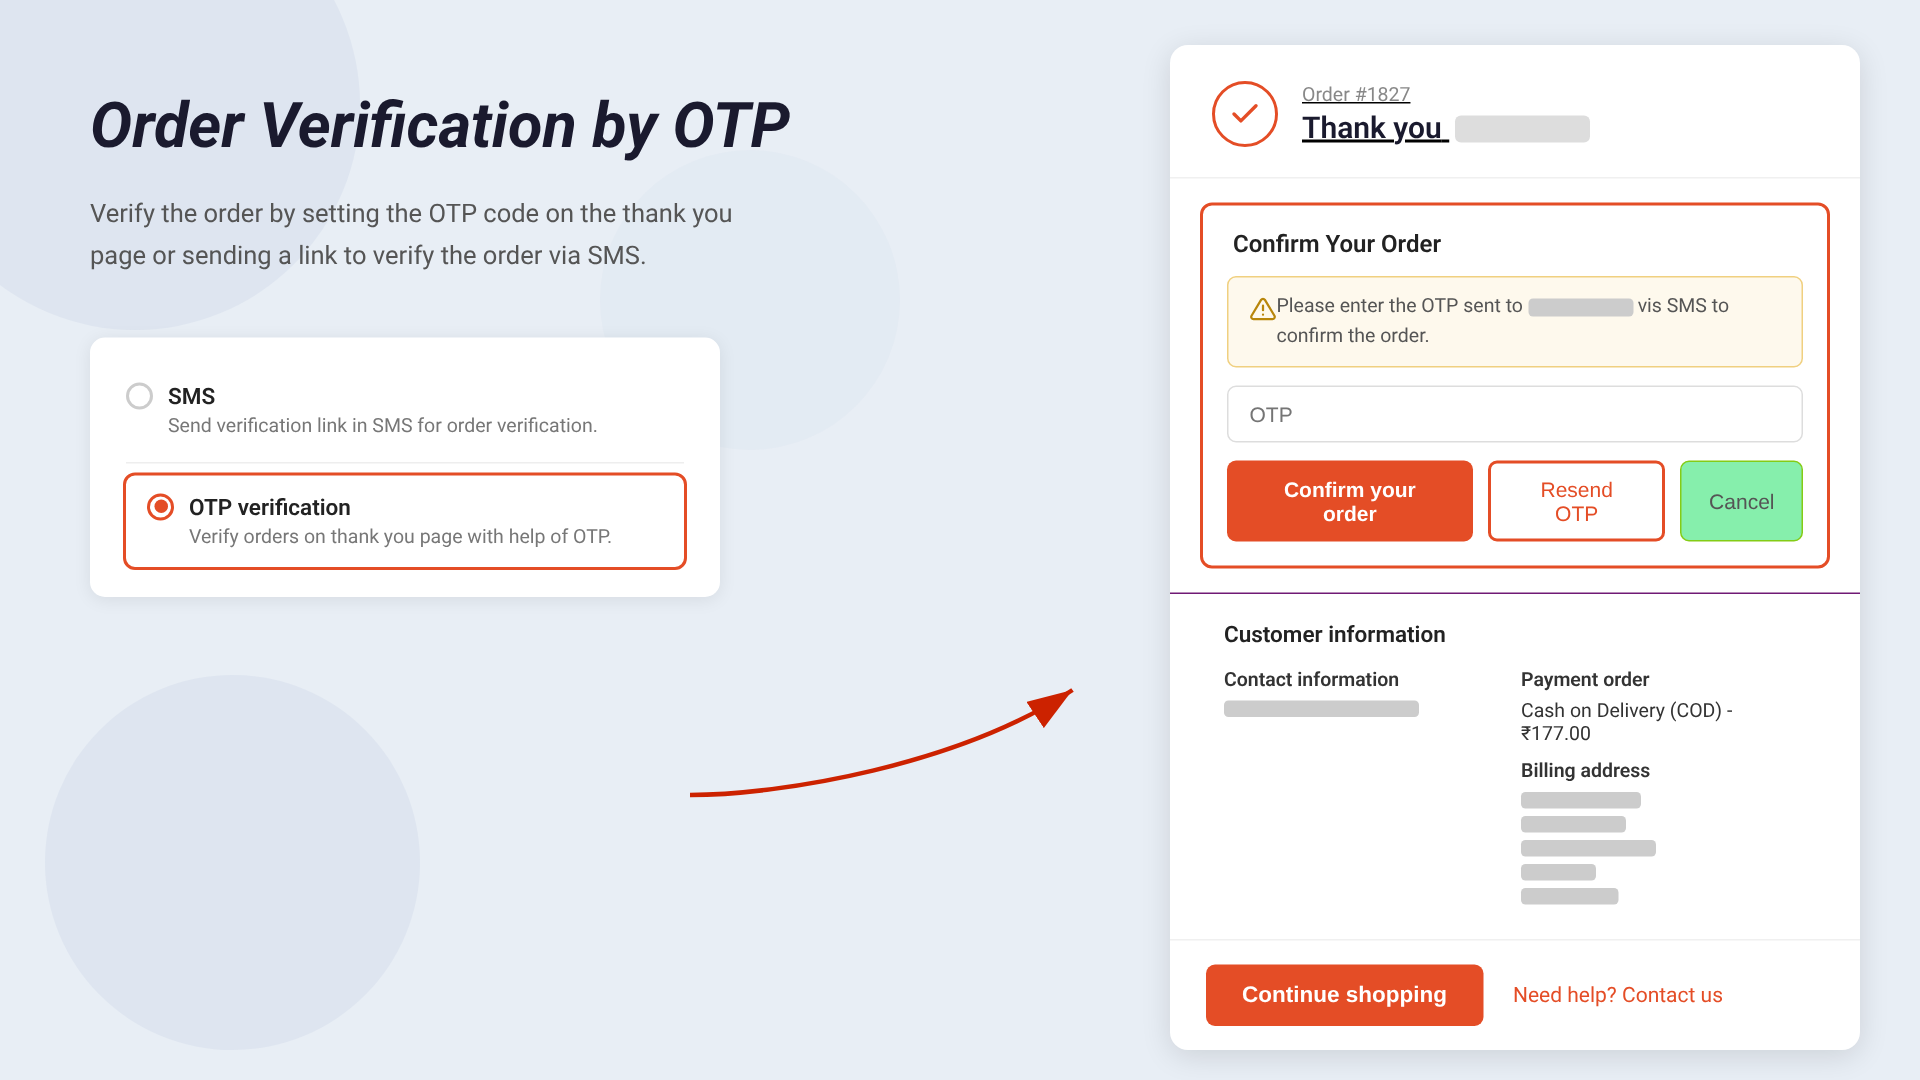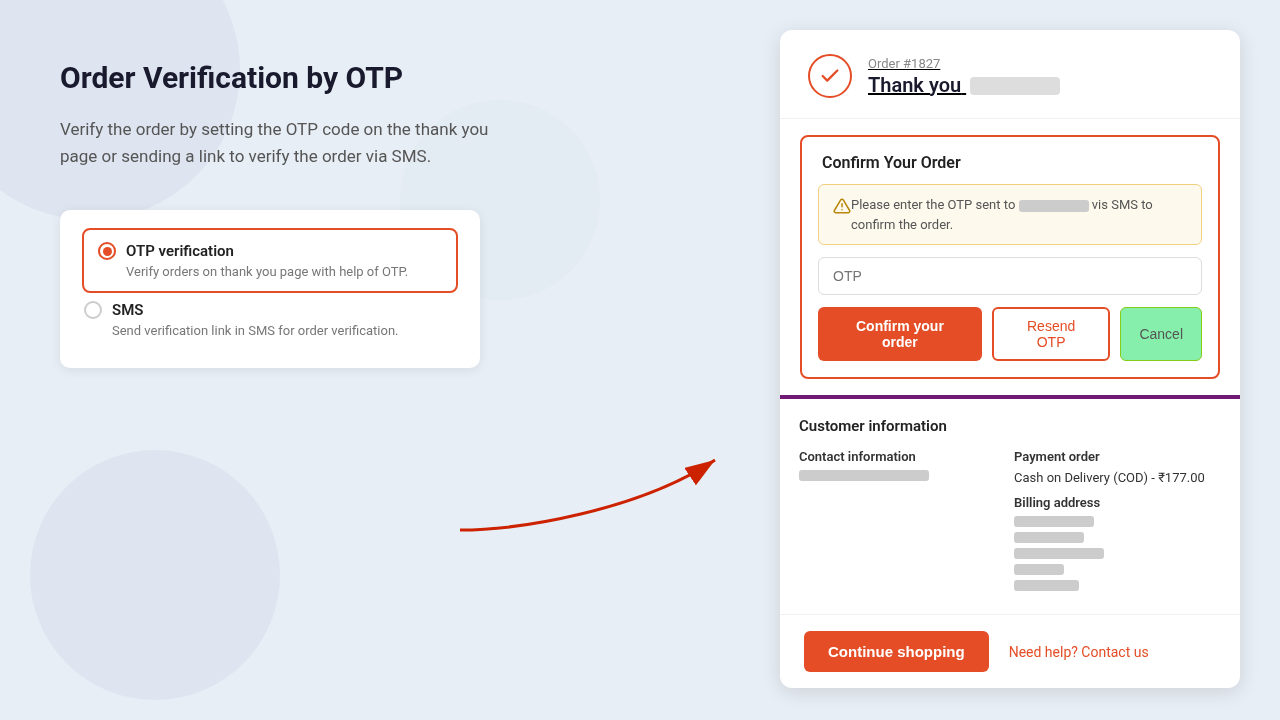--- a/index.html
+++ b/index.html
@@ -36,25 +36,26 @@
 
     
     .left-panel {
       position: absolute;
       left: 60px;
       top: 60px;
       width: 580px;
     }
 
     .page-title {
-      font-size: 30px;
+      font-size: 42px;
       font-weight: 700;
       color: #1a1a2e;
       line-height: 1.2;
       margin-bottom: 20px;
+      font-style: italic;
     }
 
     .page-description {
       font-size: 17px;
       color: #555;
       line-height: 1.6;
       margin-bottom: 40px;
       max-width: 440px;
     }
 
@@ -283,22 +284,22 @@
       color: #555;
       border: 1px solid #84cc16;
       border-radius: 6px;
       padding: 9px 18px;
       font-size: 14px;
       cursor: pointer;
     }
 
     
     .customer-info {
-      padding: 18px 19px;
-      border-top: 4px solid #701a75;
+      padding: 18px 36px;
+      border-top: 1px solid #701a75;
     }
 
     .customer-info-title {
       font-size: 15px;
       font-weight: 600;
       color: #222;
       margin-bottom: 14px;
     }
 
     .info-columns {
@@ -371,34 +372,34 @@
 <div class="bg-circle bg-circle-1"></div>
 <div class="bg-circle bg-circle-2"></div>
 <div class="bg-circle bg-circle-3"></div>
 
 <div class="left-panel">
   <h1 class="page-title">Order Verification by OTP</h1>
   <p class="page-description">Verify the order by setting the OTP code on the thank you page or sending a link to verify the order via SMS.</p>
 
   <div class="options-card">
 
+    <div class="option-item">
+      <div class="option-label-row">
+        <div class="radio-circle"></div>
+        <span class="option-title">SMS</span>
+      </div>
+      <div class="option-desc">Send verification link in SMS for order verification.</div>
+    </div>
+
     <div class="option-item active-option">
       <div class="option-label-row">
         <div class="radio-circle selected"></div>
         <span class="option-title">OTP verification</span>
       </div>
       <div class="option-desc">Verify orders on thank you page with help of OTP.</div>
-    </div>
-
-    <div class="option-item">
-      <div class="option-label-row">
-        <div class="radio-circle"></div>
-        <span class="option-title">SMS</span>
-      </div>
-      <div class="option-desc">Send verification link in SMS for order verification.</div>
     </div>
   </div>
 </div>
 
 <svg class="arrow-svg" width="300" height="120" viewBox="0 0 300 120">
   <defs>
     <marker id="arrowhead" markerWidth="10" markerHeight="7" refX="10" refY="3.5" orient="auto">
       <polygon points="0 0, 10 3.5, 0 7" fill="#cc2200"></polygon>
     </marker>
   </defs>

